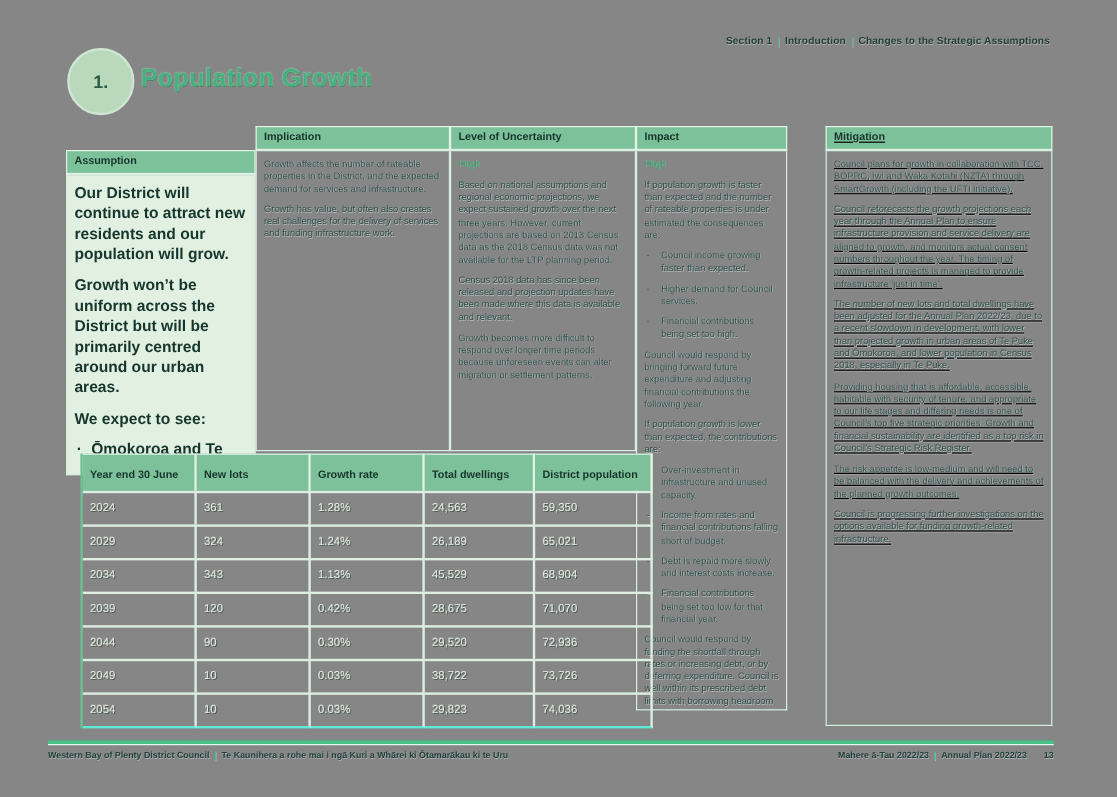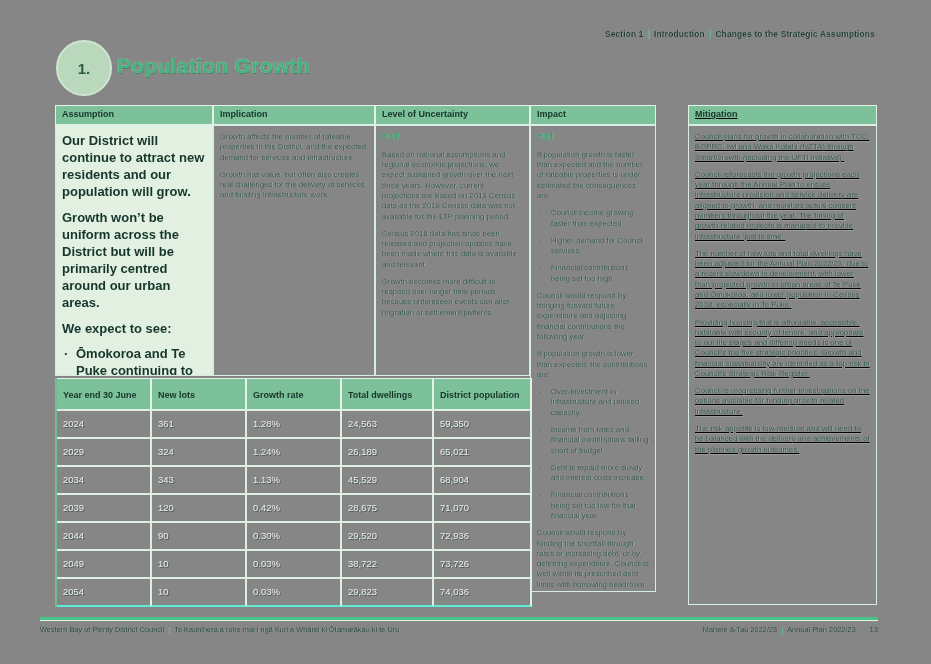--- a/index.html
+++ b/index.html
@@ -12,43 +12,43 @@
 
   
   .badge{position:absolute;left:56px;top:40px;width:52px;height:52px;border-radius:50%;background:#b9d8bc;border:2px solid #cfe6d2;display:flex;align-items:center;justify-content:center;font-size:15px;font-weight:bold;color:#2d5c44;}
   .page-title{position:absolute;left:117px;top:54px;font-size:21px;font-weight:bold;color:#47b07e;letter-spacing:.3px;text-shadow:0 0 1px #d8ecd9, .5px .5px 0 #2f7d57;}
 
   
   .matrix{position:absolute;left:55px;top:105px;width:822px;height:500px;}
   .col{position:absolute;top:0;}
   .col .hdr{height:12px;background:#7cc19a;border:1px solid #e2f2e7;border-bottom:2px solid #ddeee3;padding:3px 6px;font-size:9px;font-weight:bold;color:#17352b;}
   .col .body{border:1px solid #d8ede0;border-top:none;padding:6px 6px 4px 6px;overflow:hidden;}
-  .col0{left:0;width:158px;}   .col0 .body{height:239px;background:#e1f0e1;}
+  .col0{left:0;width:158px;margin-top:20px;}   .col0 .body{height:239px;background:#e1f0e1;}
   .col1{left:158px;width:162px;}.col1 .body{height:239px;}
   .col2{left:320px;width:155px;}.col2 .body{height:239px;}
   .col3{left:475px;width:126px;}.col3 .body{height:455px;}
   .col4{left:633px;width:189px;text-decoration:underline;}.col4 .body{height:468px;}
 
   .blk{margin:0 0 7px 0;font-size:7.8px;line-height:1.32;color:#30504a;text-shadow:.4px .4px 0 rgba(238,246,241,.5);}
   .col0 .blk{font-size:13px;font-weight:bold;color:#16352c;text-shadow:none;margin-bottom:8px;}
   .blk.label{color:#3f9f70;font-weight:bold;font-size:8.2px;text-shadow:.3px .3px 0 rgba(240,248,243,.5);}
   .blk.bullet{display:flex;}
   .blk.bullet .marker{flex:0 0 12px;text-align:left;padding-left:2px;}
   .blk.bullet .btxt{flex:1;}
 
   
-  .gt{position:absolute;left:0;top:273px;width:475px;border-left:2px solid #6fbf95;}
+  .gt{position:absolute;left:12px;top:273px;width:475px;border-left:2px solid #6fbf95;}
   .gt-row{display:grid;grid-template-columns:95px 95px 95px 92px 98px;}
   .gt-hcell{background:#7cc19a;color:#17352b;font-size:9px;font-weight:bold;padding:5px 6px 4px 6px;border-right:2px solid #e2f2e7;border-top:1px solid #e2f2e7;min-height:21px;display:flex;align-items:center;}
   .gt-cell{font-size:9.5px;color:#e3eae4;text-shadow:.9px .9px 0 #4d5a53,-.3px -.3px 0 rgba(255,255,255,.25);padding:7px 6px 6px 6px;border-right:2px solid #ddeee3;border-top:2px solid #ddeee3;height:13px;}
   .gt-body .gt-row:last-child .gt-cell{border-bottom:2px solid #5eead4;}
 
   
   .footer-rule{position:absolute;left:40px;top:617px;width:838px;height:3px;background:#46c287;border-bottom:1px solid #e9f6ee;}
-  .footer{position:absolute;left:40px;top:625px;width:838px;display:flex;justify-content:space-between;font-size:7.4px;font-weight:normal;color:#20413a;text-shadow:.4px .4px 0 rgba(235,243,238,.4);}
+  .footer{position:absolute;left:40px;top:625px;width:838px;display:flex;justify-content:space-between;font-size:7.4px;font-weight:bold;color:#20413a;text-shadow:.4px .4px 0 rgba(235,243,238,.4);}
   .footer .sep{color:#46c287;margin:0 4px;}
   .footer .pagenum{margin-left:14px;}
 </style>
 </head>
 <body>
 
 <div class="page">
 
   <div class="crumb">
     <span>Section 1</span><span class="sep">|</span><span>Introduction</span><span class="sep">|</span><span>Changes to the Strategic Assumptions</span>
@@ -128,22 +128,22 @@
           <div class="blk p">Council would respond by funding the shortfall through rates or increasing debt, or by deferring expenditure. Council is well within its prescribed debt limits with borrowing headroom to raise more debt if required.</div>
         </div>
     </div>
     <div class="col col4">
       <div class="hdr">Mitigation</div>
       <div class="body">
           <div class="blk p">Council plans for growth in collaboration with TCC, BOPRC, Iwi and Waka Kotahi (NZTA) through SmartGrowth (including the UFTI initiative).</div>
           <div class="blk p">Council reforecasts the growth projections each year through the Annual Plan to ensure infrastructure provision and service delivery are aligned to growth, and monitors actual consent numbers throughout the year. The timing of growth-related projects is managed to provide infrastructure ‘just in time’.</div>
           <div class="blk p">The number of new lots and total dwellings have been adjusted for the Annual Plan 2022/23, due to a recent slowdown in development, with lower than projected growth in urban areas of Te Puke and Ōmokoroa, and lower population in Census 2018, especially in Te Puke.</div>
           <div class="blk p">Providing housing that is affordable, accessible, habitable with security of tenure, and appropriate to our life stages and differing needs is one of Council’s top five strategic priorities. Growth and financial sustainability are identified as a top risk in Council’s Strategic Risk Register.</div>
+          <div class="blk p">The risk appetite is low-medium and will need to be balanced with the delivery and achievements of the planned growth outcomes.</div>
           <div class="blk p">Council is progressing further investigations on the options available for funding growth-related infrastructure.</div>
-          <div class="blk p">The risk appetite is low-medium and will need to be balanced with the delivery and achievements of the planned growth outcomes.</div>
         </div>
     </div>
 
     <div class="gt">
       <div class="gt-row gt-head">
           <div class="gt-hcell">Year end 30 June</div>
           <div class="gt-hcell">New lots</div>
           <div class="gt-hcell">Growth rate</div>
           <div class="gt-hcell">Total dwellings</div>
           <div class="gt-hcell">District population</div>

